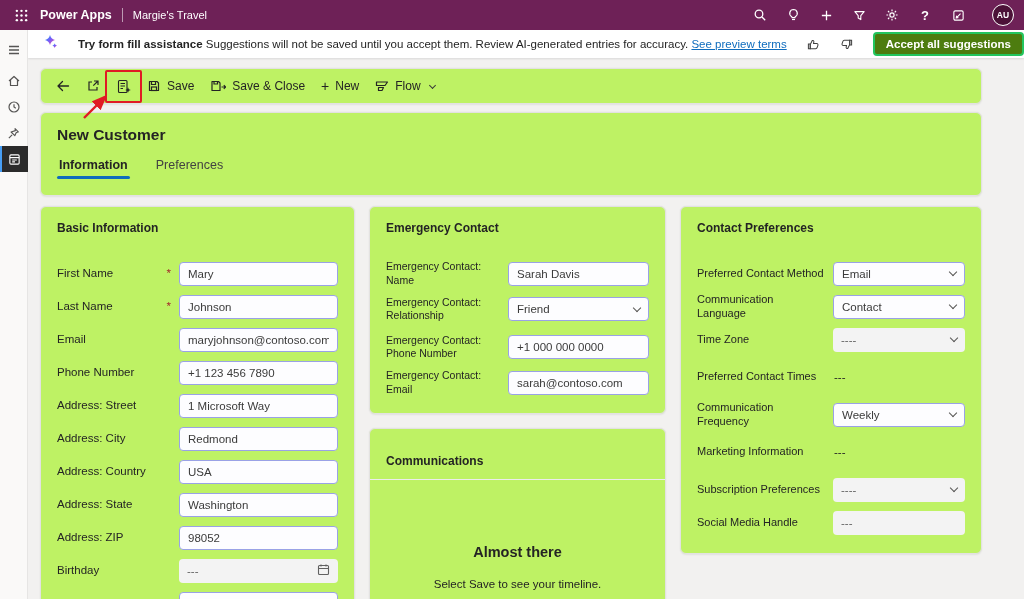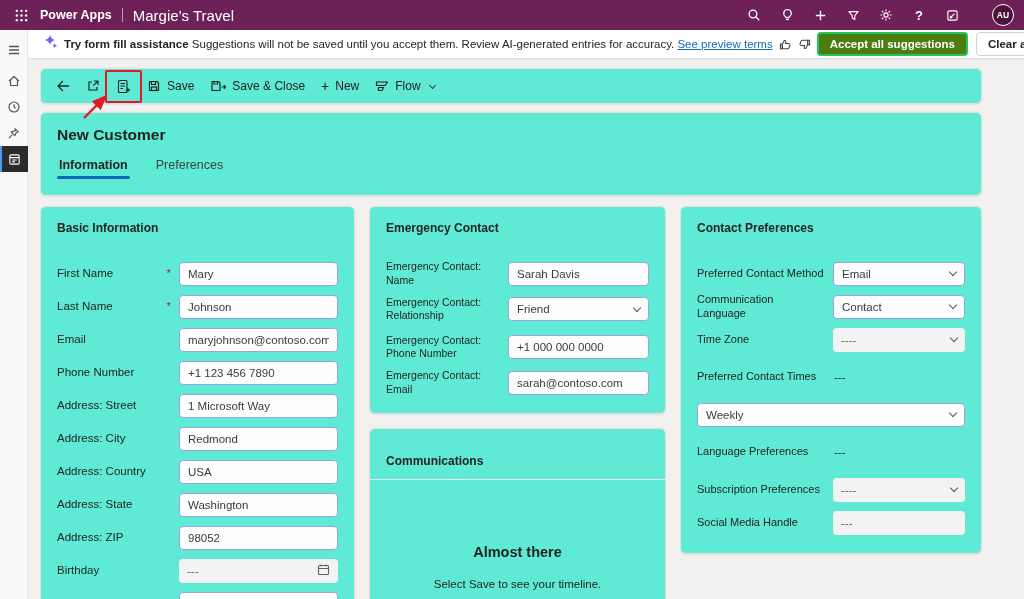--- a/index.html
+++ b/index.html
@@ -4,46 +4,46 @@
 <style>
 *{margin:0;padding:0;box-sizing:border-box}
 html,body{width:1024px;height:599px;overflow:hidden}
 body{font-family:"Liberation Sans",sans-serif;background:#f2f1f0;position:relative;color:#242424}
 
 
 .topbar{position:absolute;top:0;left:0;width:1024px;height:30px;background:#6e2157;display:flex;align-items:center;color:#fff;z-index:60;padding:0 6px}
 .waffle{width:30px;height:30px;display:flex;align-items:center;justify-content:center;cursor:pointer}
 .appname{font-size:12.5px;font-weight:700;margin:0 10px 0 4px;white-space:nowrap;cursor:pointer}
 .envsep{width:1px;height:14px;background:rgba(255,255,255,.55);margin-right:10px}
-.envname{font-size:15px;white-space:nowrap;cursor:pointer}
+.envname{font-size:11px;white-space:nowrap;cursor:pointer}
 .top-right{margin-left:auto;display:flex;align-items:center;gap:7px;padding-right:4px}
 .tbtn{width:26px;height:26px;display:flex;align-items:center;justify-content:center;cursor:pointer}
 .help-glyph{font-size:13px;font-weight:700;color:#fff}
-.avatar{width:22px;height:22px;border-radius:50%;background:#4c1238;border:1.5px solid #fff;color:#fff;font-size:8.5px;font-weight:700;display:flex;align-items:center;justify-content:center;margin-left:20px;cursor:pointer}
+.avatar{width:22px;height:22px;border-radius:50%;background:#4c1238;border:1.5px solid #fff;color:#fff;font-size:8.5px;font-weight:700;display:flex;align-items:center;justify-content:center;margin-left:14px;cursor:pointer}
 
 
 .rail{position:absolute;top:30px;left:0;width:28px;height:569px;background:#faf9f8;border-right:1px solid #e6e5e4;z-index:50;display:flex;flex-direction:column;align-items:center;padding-top:7px}
 .rail-btn{width:28px;height:26px;display:flex;align-items:center;justify-content:center;color:#565554;cursor:pointer}
 .rail-btn.first{margin-bottom:5px}
 .rail-btn.selected{background:#2b2b2b;color:#fff;border-left:2px solid #479ef5}
 
 
-.notif{position:absolute;top:30px;left:28px;width:996px;height:28px;background:#fff;box-shadow:0 1px 2px rgba(0,0,0,.1);display:flex;align-items:center;padding:0 12px 0 14px;gap:6px;z-index:40}
+.notif{position:absolute;top:30px;left:28px;width:996px;height:28px;background:#fff;box-shadow:0 1px 2px rgba(0,0,0,.1);display:flex;align-items:center;padding:0 12px 0 14px;gap:20px;z-index:40}
 .notif-text{font-size:11.5px;color:#242424;white-space:nowrap}
 .notif-text b{font-weight:700}
 .notif-link{color:#0f6cbd;text-decoration:underline;cursor:pointer}
 .thumb{width:20px;height:22px;display:flex;align-items:center;justify-content:center;cursor:pointer;color:#424242}
 .notif-actions{margin-left:auto;display:flex;gap:8px}
 .btn{font-family:inherit;font-size:11.5px;font-weight:700;border-radius:4px;padding:4px 11px;cursor:pointer;white-space:nowrap}
 .btn.primary{background:#4d7c0f;border:2px solid #22c55e;color:#fff}
 .btn.secondary{background:#fff;border:1px solid #d1d1d1;color:#242424}
 
 
 .content{position:absolute;top:58px;left:28px;width:996px;padding:10px 42px 0 12px}
-.card{background:#5eead4;border:1px solid #e3e2e1;border-radius:6px;box-shadow:0 0.6px 1.8px rgba(0,0,0,.07)}
+.card{background:#bef264;border:1px solid #e3e2e1;border-radius:6px;box-shadow:0 0.6px 1.8px rgba(0,0,0,.07)}
 
 .cmdbar{height:36px;display:flex;align-items:center;padding:0 8px;gap:2px;position:relative}
 .cmd{display:flex;align-items:center;gap:6px;font-size:12px;color:#242424;padding:5px 7px;border-radius:4px;cursor:pointer;position:relative;white-space:nowrap}
 .plus{font-size:14px;line-height:10px}
 .chev-sm{width:5px;height:5px;border-right:1.3px solid #3a3a39;border-bottom:1.3px solid #3a3a39;transform:rotate(45deg);margin-top:-2px;margin-left:3px}
 
 .anno-ring{position:absolute;inset:-4px;border:2.5px solid #e01b24;border-radius:2px;pointer-events:none;z-index:9}
 .anno-arrow{position:absolute;left:-30px;top:12px;pointer-events:none;z-index:10}
 
 .header-card{margin-top:8px;height:84px;padding:13px 16px 0}
@@ -427,28 +427,31 @@
             <span class="chev"></span>
           </div>
       </div>
       <div class="frow tall">
         <div class="flabel">
             <span>Preferred Contact Times</span>
           </div>
         <div class="plainval">---</div>
       </div>
       <div class="frow">
+        <div class="flabel">
+            <span>Communication Frequency</span>
+          </div>
         <div class="fld-box dd">
             <span>Weekly</span>
             <span class="chev"></span>
           </div>
       </div>
       <div class="frow tall">
         <div class="flabel">
-            <span>Language Preferences</span>
+            <span>Marketing Information</span>
           </div>
         <div class="plainval">---</div>
       </div>
       <div class="frow">
         <div class="flabel">
             <span>Subscription Preferences</span>
           </div>
         <div class="fld-box gray">
             <span>----</span>
             <span class="chev"></span>

